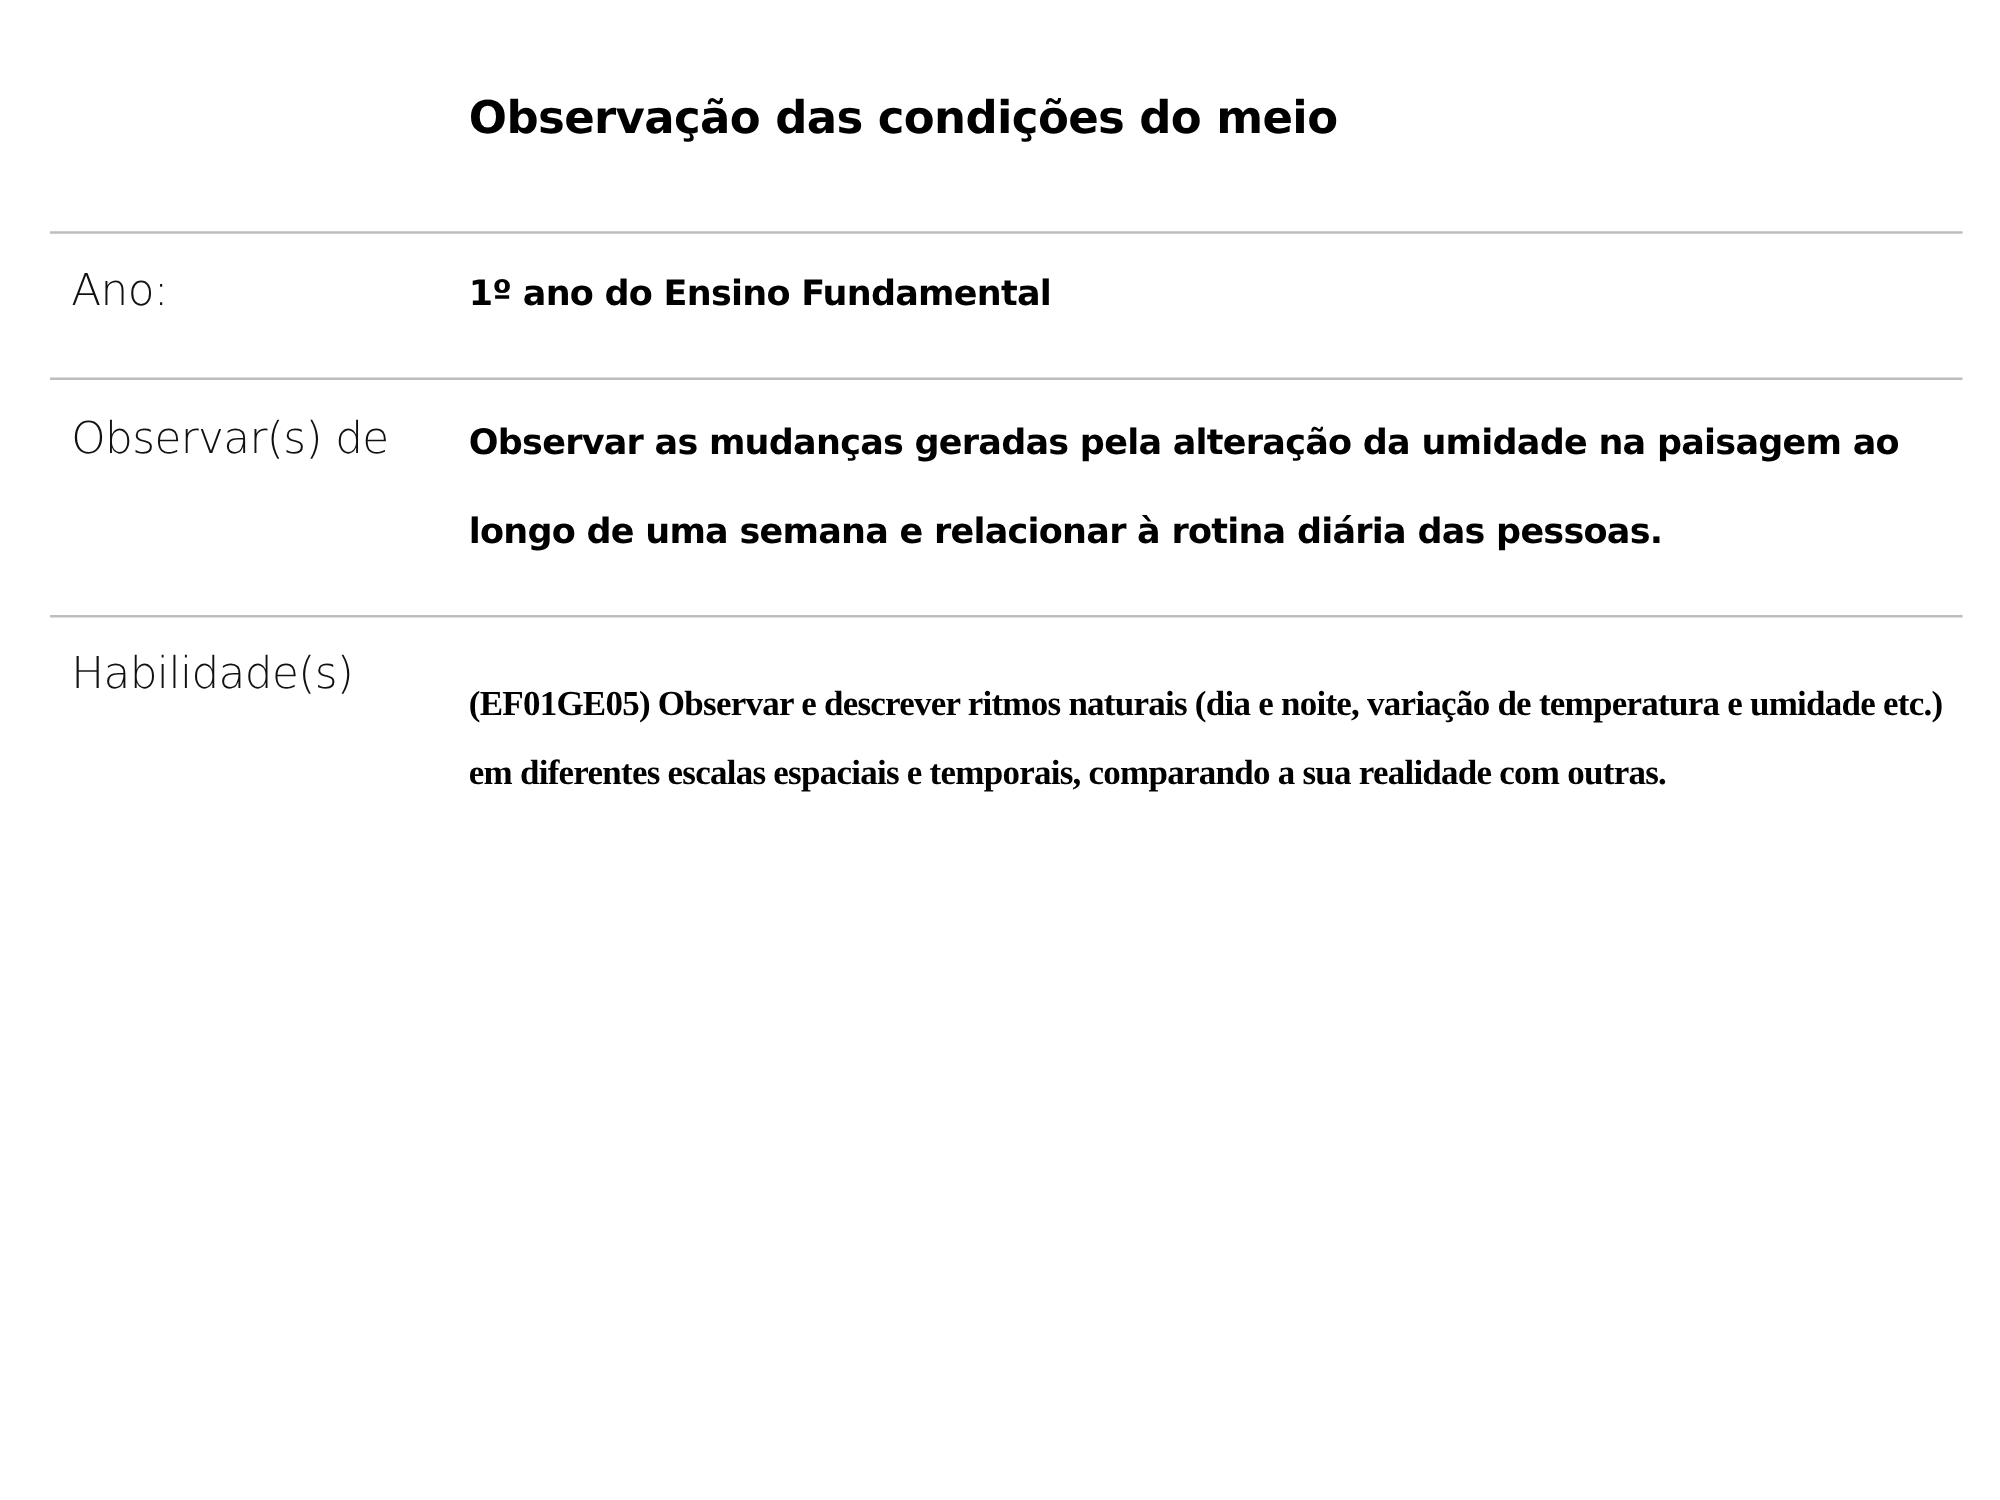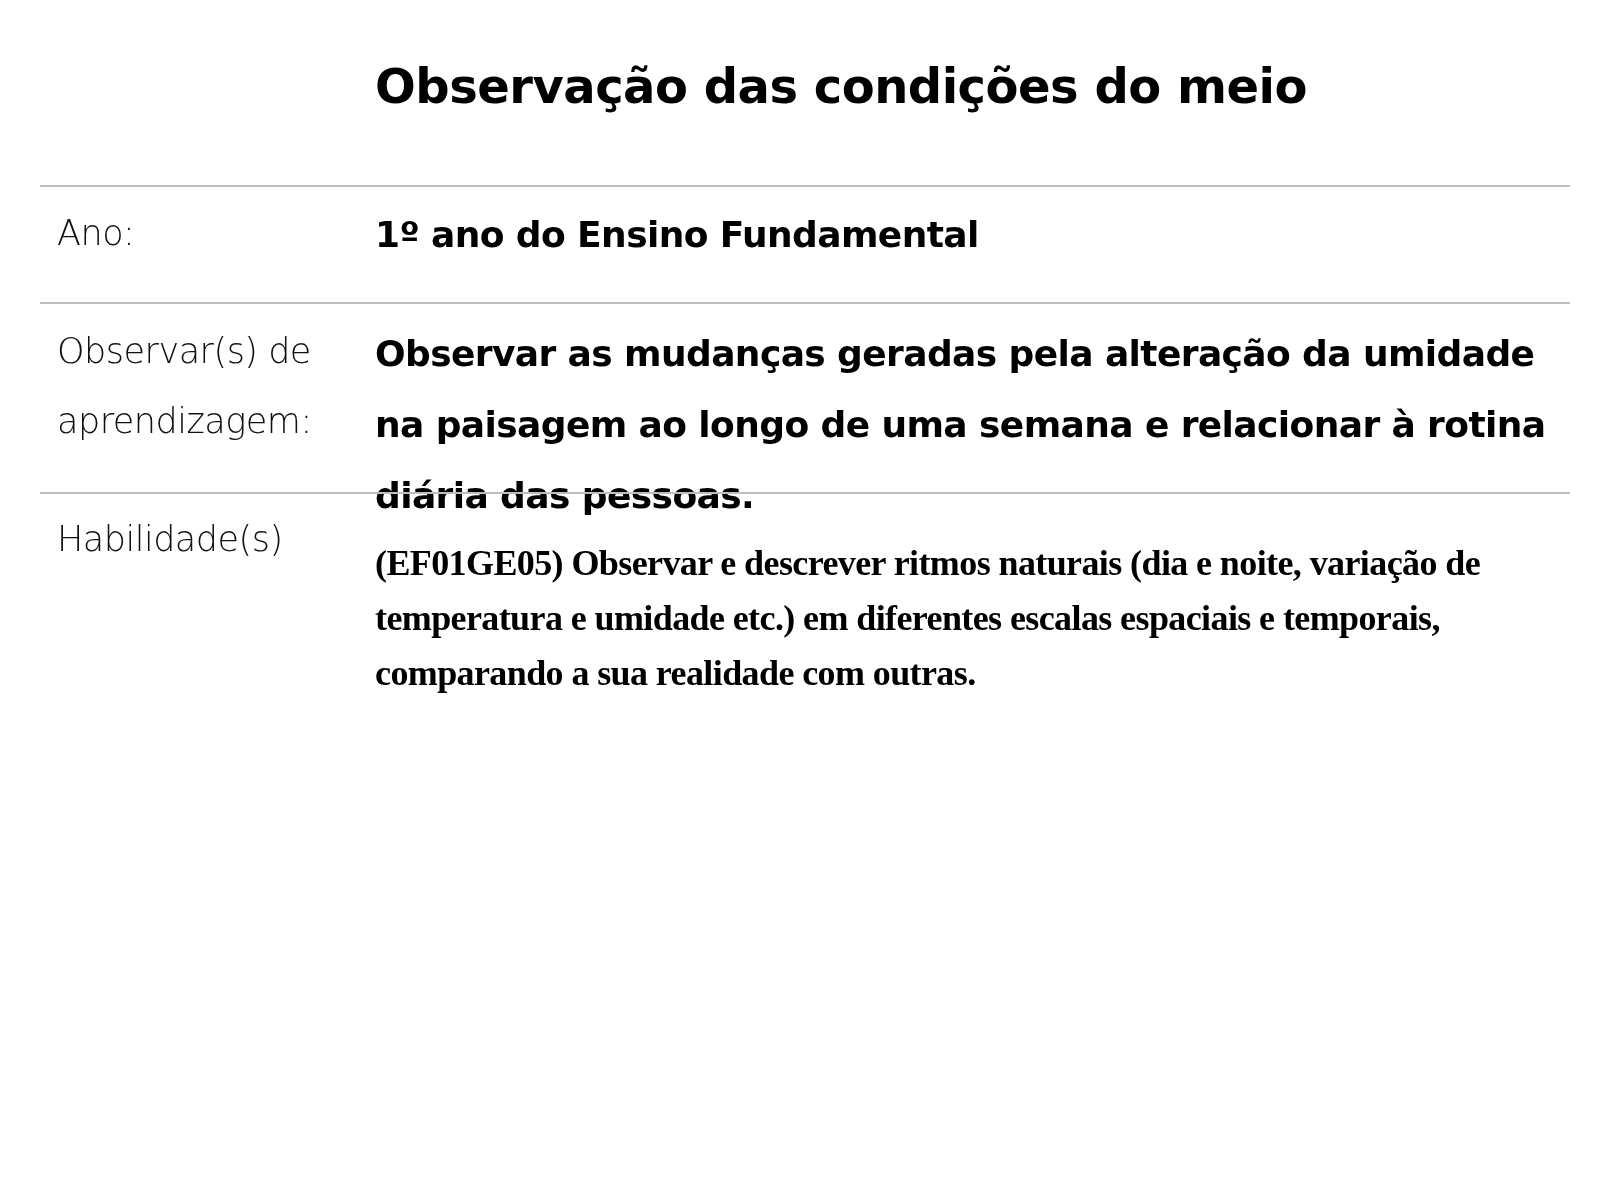--- a/index.html
+++ b/index.html
@@ -1,38 +1,37 @@
 <!DOCTYPE html>
 <html><head>
 <meta charset="utf-8">
 <style>
   html,body{margin:0;padding:0;background:#fff;}
   body{width:1600px;height:1200px;position:relative;overflow:hidden;font-family:"DejaVu Sans","Liberation Sans",sans-serif;color:#000;}
-  .title{position:absolute;left:375px;top:58px;font-size:48px;font-weight:bold;letter-spacing:-0.5px;}
+  .title{position:absolute;left:375px;top:74px;font-size:36px;font-weight:bold;letter-spacing:-0.5px;}
   .rule{position:absolute;left:40px;width:1530px;height:2px;background:#bdbdbd;}
   .label{position:absolute;left:57px;font-size:35px;font-weight:300;color:#111;line-height:70px;letter-spacing:-0.5px;}
-  .value{position:absolute;left:375px;width:1180px;font-size:36px;font-weight:bold;letter-spacing:-0.6px;}
+  .value{position:absolute;left:375px;width:1180px;font-size:28px;font-weight:bold;letter-spacing:-0.6px;}
 </style>
 </head>
 <body>
 
 <div class="title">Observação das condições do meio</div>
 
 <div class="rule" style="top:185px;"></div>
 
 <div class="label" style="top:198px;text-align:right;">
   <div>Ano:</div>
 </div>
 <div class="value" style="top:210px;line-height:50px;">1º ano do Ensino Fundamental</div>
 
 <div class="rule" style="top:302px;"></div>
 
 <div class="label" style="top:316px;">
   <div>Observar(s) de</div>
-  <div>aprendizagem:</div>
 </div>
 <div class="value" style="top:318px;line-height:71px;">Observar as mudanças geradas pela alteração da umidade na paisagem ao longo de uma semana e relacionar à rotina diária das pessoas.</div>
 
 <div class="rule" style="top:492px;"></div>
 
 <div class="label" style="top:504px;text-align:right;">
   <div>Habilidade(s)</div>
 </div>
 <div class="value" style="top:536px;line-height:55px;font-family:Liberation Serif, serif;">(EF01GE05) Observar e descrever ritmos naturais (dia e noite, variação de temperatura e umidade etc.) em diferentes escalas espaciais e temporais, comparando a sua realidade com outras.</div>
 

